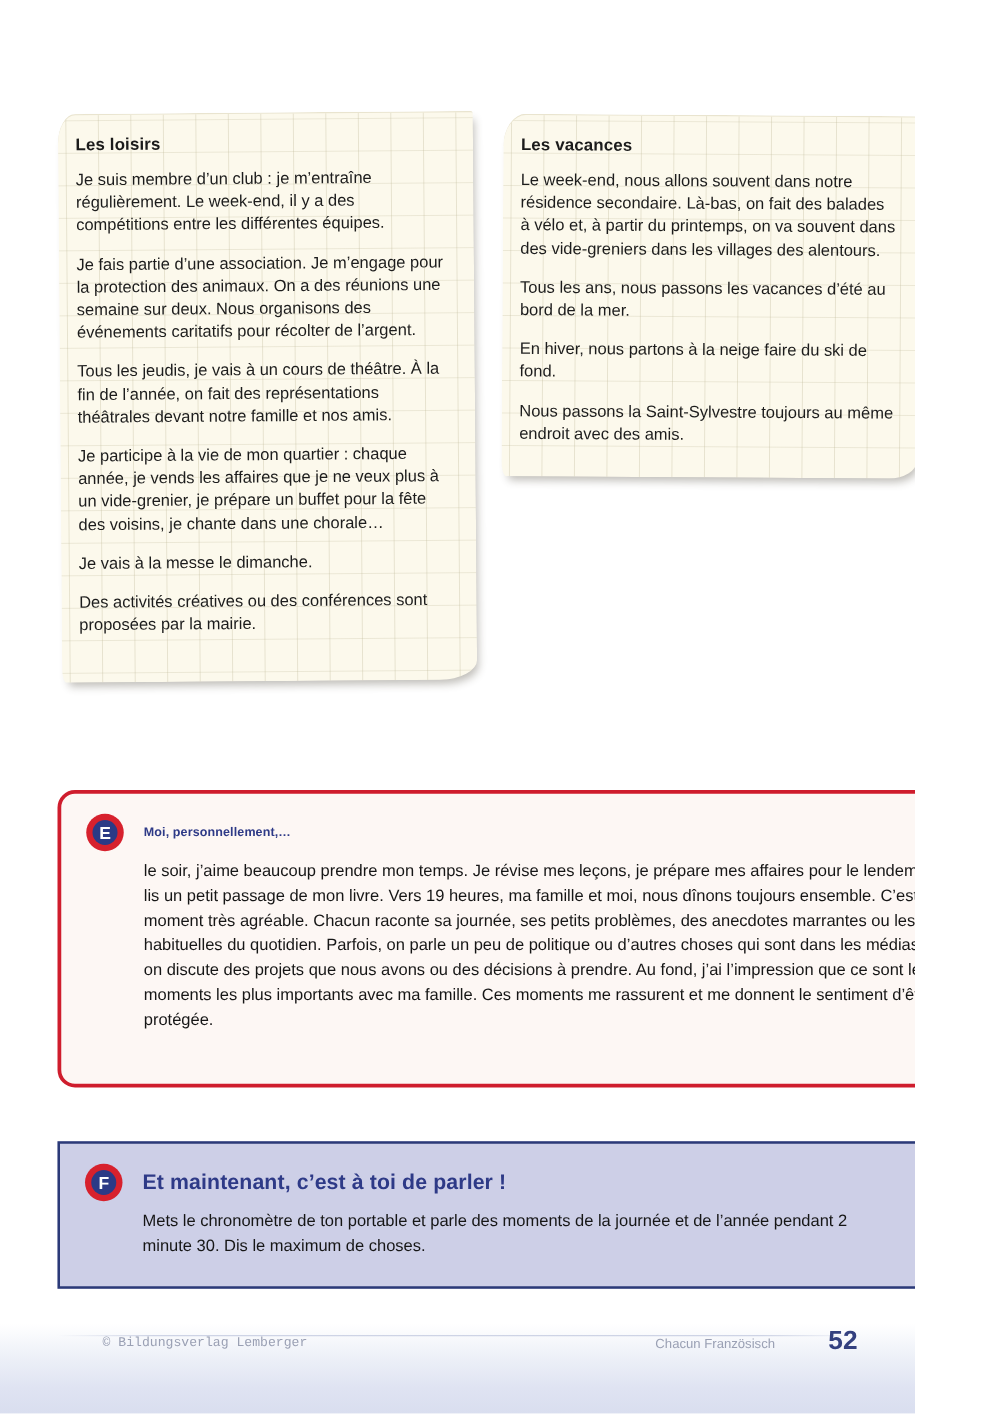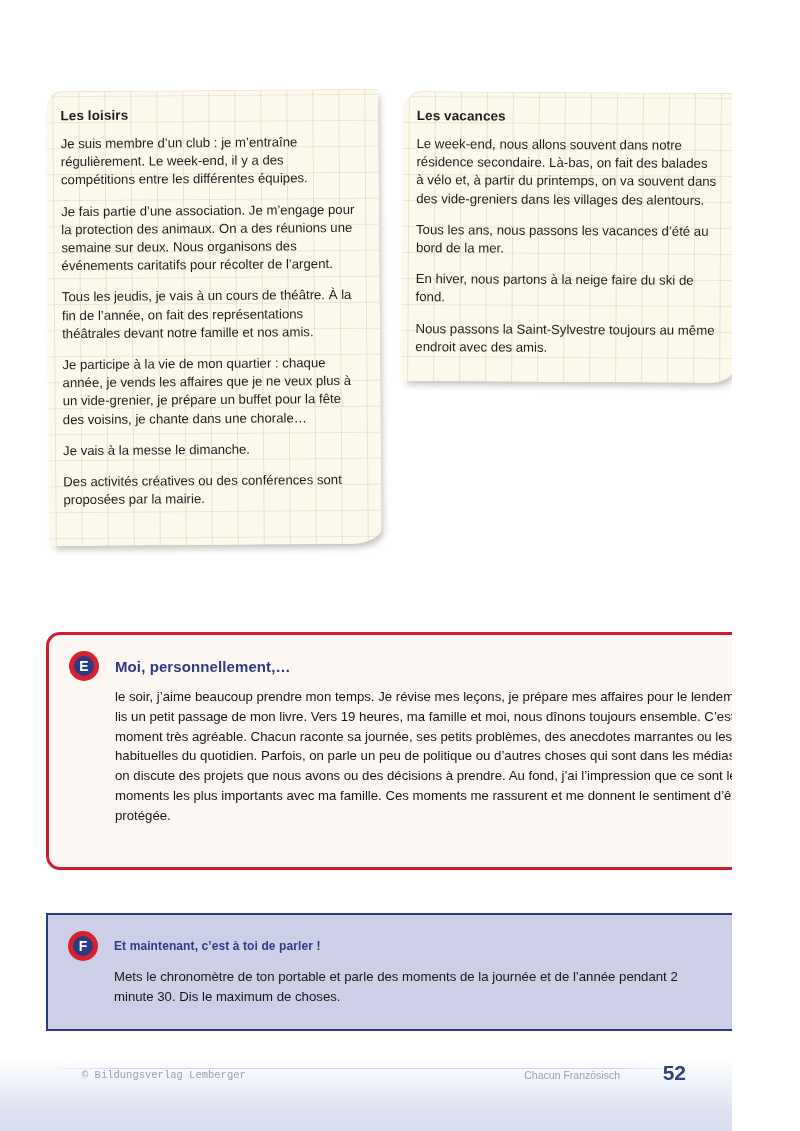--- a/index.html
+++ b/index.html
@@ -134,26 +134,26 @@
     height: 20px;
     border-radius: 50%;
     background: #2b3a86;
     color: #ffffff;
     font-size: 14px;
     font-weight: bold;
     line-height: 20px;
     text-align: center;
   }
   .box-title {
-    font-size: 12px;
+    font-size: 17px;
     font-weight: bold;
     color: #2e3a87;
     letter-spacing: .1px;
   }
-  .box-e .box-title { font-size: 15px; }
+  .box-e .box-title { font-size: 10px; }
   .box-body {
     font-size: 13.2px;
     line-height: 19.8px;
     color: #161616;
   }
   .box-e .box-body { margin-left: 46px; margin-top: 2px; }
   .box-f .box-body { margin-left: 46px; margin-top: 0px; line-height: 20px; }
 
   
   .footer {

